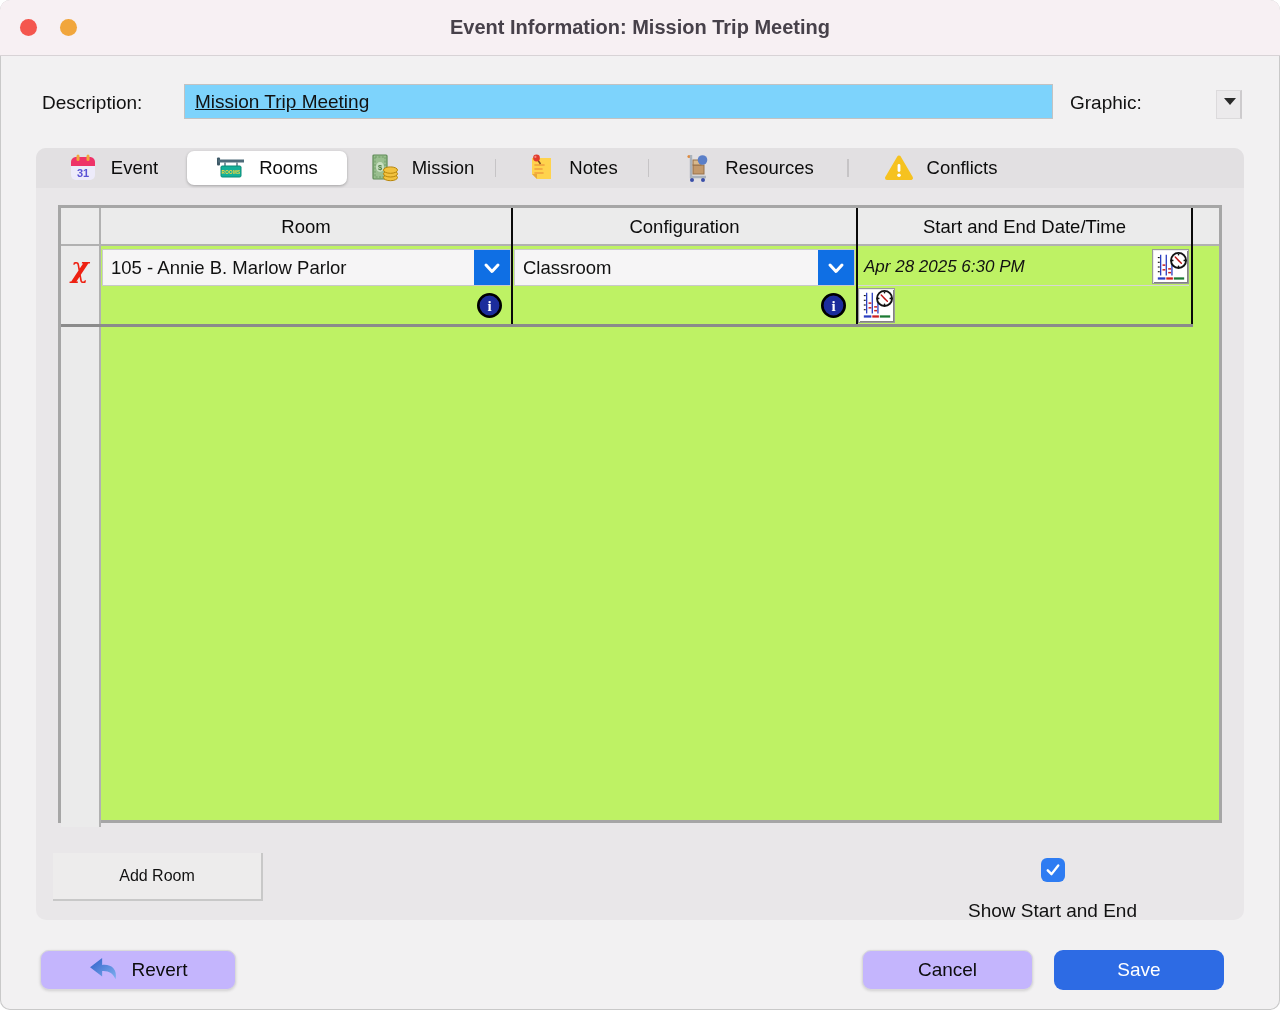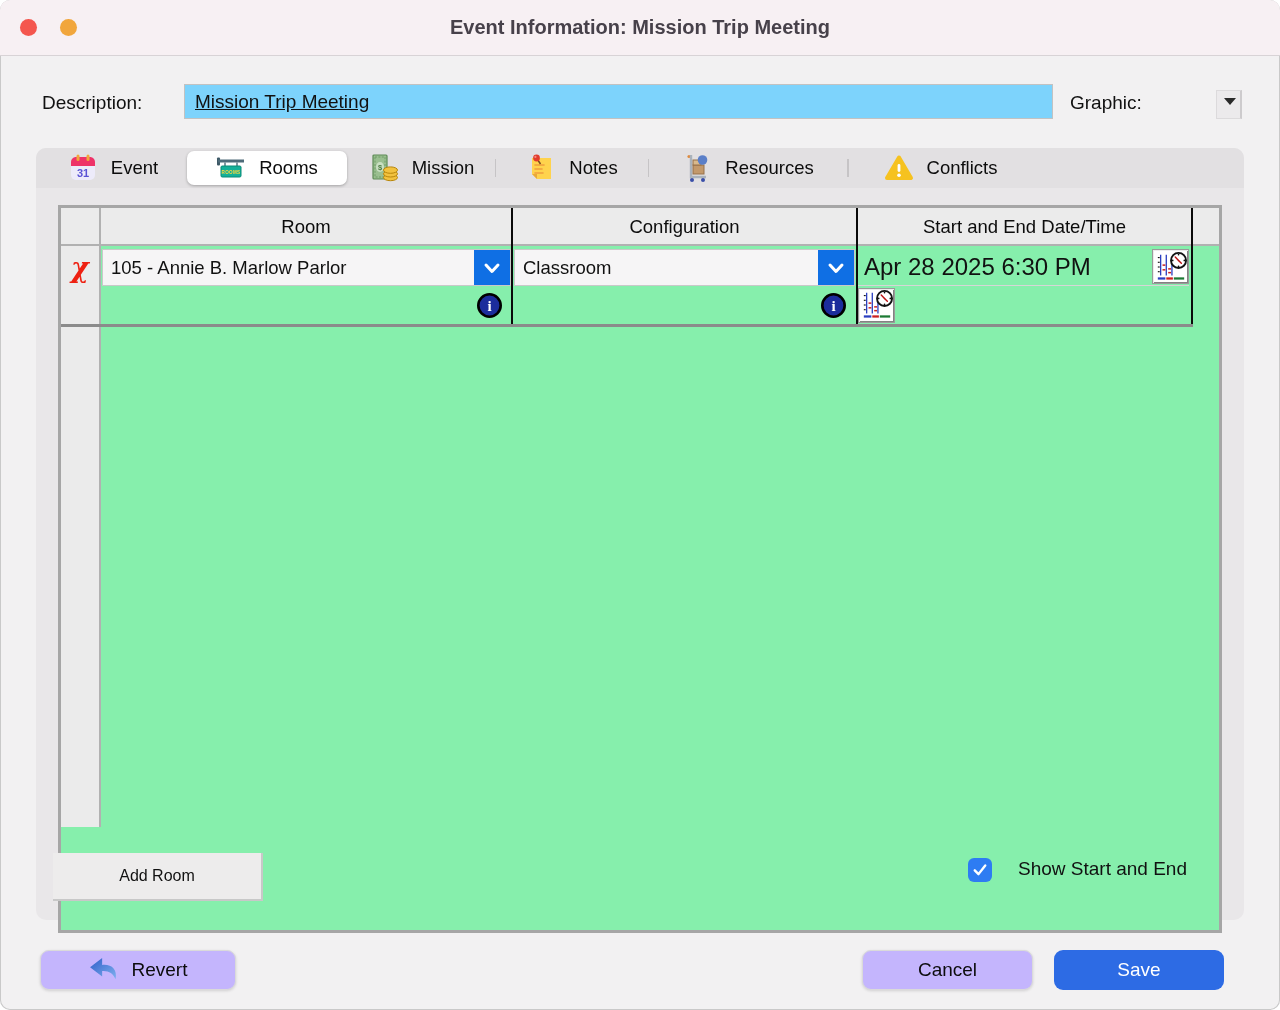--- a/index.html
+++ b/index.html
@@ -29,21 +29,21 @@
   .tab { height:34px; display:flex; align-items:center; justify-content:center; gap:13px; border-radius:7px; cursor:default; }
   .tab.selected { background:#fff; box-shadow:0 1px 3px rgba(0,0,0,.28); }
   .tab .tlabel { font-size:18.5px; color:#0c0c0c; }
   .tab .ticon { width:30px; height:30px; display:inline-flex; }
   .tab .ticon svg { width:30px; height:30px; }
   .t0{width:146px}.t1{width:160px}.t2{width:147px}.t3{width:152px}.t4{width:198px}.t5{width:212px}.t6{width:183px}
   .tsep { width:1px; height:18px; background:#c6c4c6; }
   .tsep.hide { visibility:hidden; }
 
   
-  .tablewrap { position:absolute; left:22px; top:57px; width:1164px; height:728px; border:3px solid #a6a6a6; background:#86efac; }
+  .tablewrap { position:absolute; left:22px; top:57px; width:1164px; height:618px; border:3px solid #a6a6a6; background:#bef264; }
   .tbl { position:relative; width:1158px; height:619px; overflow:hidden; }
   .gutter { position:absolute; left:0; top:0; width:38px; height:619px; background:#ebebeb; }
   .gutter-line { position:absolute; left:38px; top:0; width:2px; height:619px; background:#b1b1b1; }
   .thead { position:absolute; left:0; top:0; width:1158px; height:38px; background:#ebebeb; border-bottom:2px solid #b1b1b1; }
   .th { position:absolute; top:0; height:38px; display:flex; align-items:center; justify-content:center; font-size:18.5px; color:#0c0c0c; }
   .th.room { left:40px; width:410px; }
   .th.config { left:452px; width:343px; }
   .th.datetime { left:797px; width:333px; }
   .vline { position:absolute; top:0; width:2px; height:119px; background:#0a0a0a; }
   .vl1 { left:450px; } .vl2 { left:795px; } .vl3 { left:1130px; }
@@ -60,29 +60,29 @@
   .ddbtn svg { width:24px; height:24px; }
 
   .inforow { position:absolute; top:78px; height:38px; display:flex; align-items:center; justify-content:flex-end; padding-right:8px; }
   .inforow.roomi { left:41px; width:409px; }
   .inforow.configi { left:453px; width:341px; }
   .infoicon { width:27px; height:27px; cursor:default; }
 
   .dtline { position:absolute; left:797px; width:331px; height:38px; display:flex; align-items:center; }
   .dt1 { top:40px; border-bottom:1px solid #d6d6d6; }
   .dt2 { top:78px; }
-  .dtval { flex:1; font-size:24px; padding:0 6px; white-space:nowrap; }
+  .dtval { flex:1; font-size:17px; padding:0 6px; white-space:nowrap;font-style:italic; }
   .dt1 .dtval { text-align:left; }
   .dt2 .dtval { text-align:right; }
   .dtbtn { width:37px; height:35px; background:#fff; border:1px solid #9a9a9a; box-shadow: inset 1px 1px 0 #ececec, inset -1px -1px 0 #828282; display:flex; align-items:center; justify-content:center; cursor:default; }
   .dtbtn svg { width:34px; height:32px; }
 
   
   .addroom { position:absolute; left:17px; top:705px; width:210px; height:48px; background:#edecec; border-right:2px solid #c8c8c8; border-bottom:2px solid #c8c8c8; display:flex; align-items:center; justify-content:center; font-size:16px; cursor:default; }
-  .showend { position:absolute; left:932px; top:710px; display:flex; align-items:flex-start; gap:26px; }
+  .showend { position:absolute; left:932px; top:710px; display:flex; align-items:center; gap:18px;flex-direction:column; }
   .cb { width:24px; height:24px; border-radius:6px; background:#2e7cf2; display:flex; align-items:center; justify-content:center; cursor:default; }
   .cb svg { width:18px; height:18px; }
   .cb-label { font-size:19px; }
 
   
   .btn { position:absolute; top:950px; height:40px; border-radius:9px; display:flex; align-items:center; justify-content:center; font-size:19px; cursor:default; }
   .btn.light { background:#c4b5fd; border:1px solid #dadada; box-shadow:0 1px 3px rgba(0,0,0,.14); color:#0c0c0c; }
   .btn.revert { left:40px; width:196px; gap:13px; }
   .btn.cancel { left:862px; width:171px; }
   .btn.save { left:1054px; width:170px; background:#2d6be4; color:#fff; }

